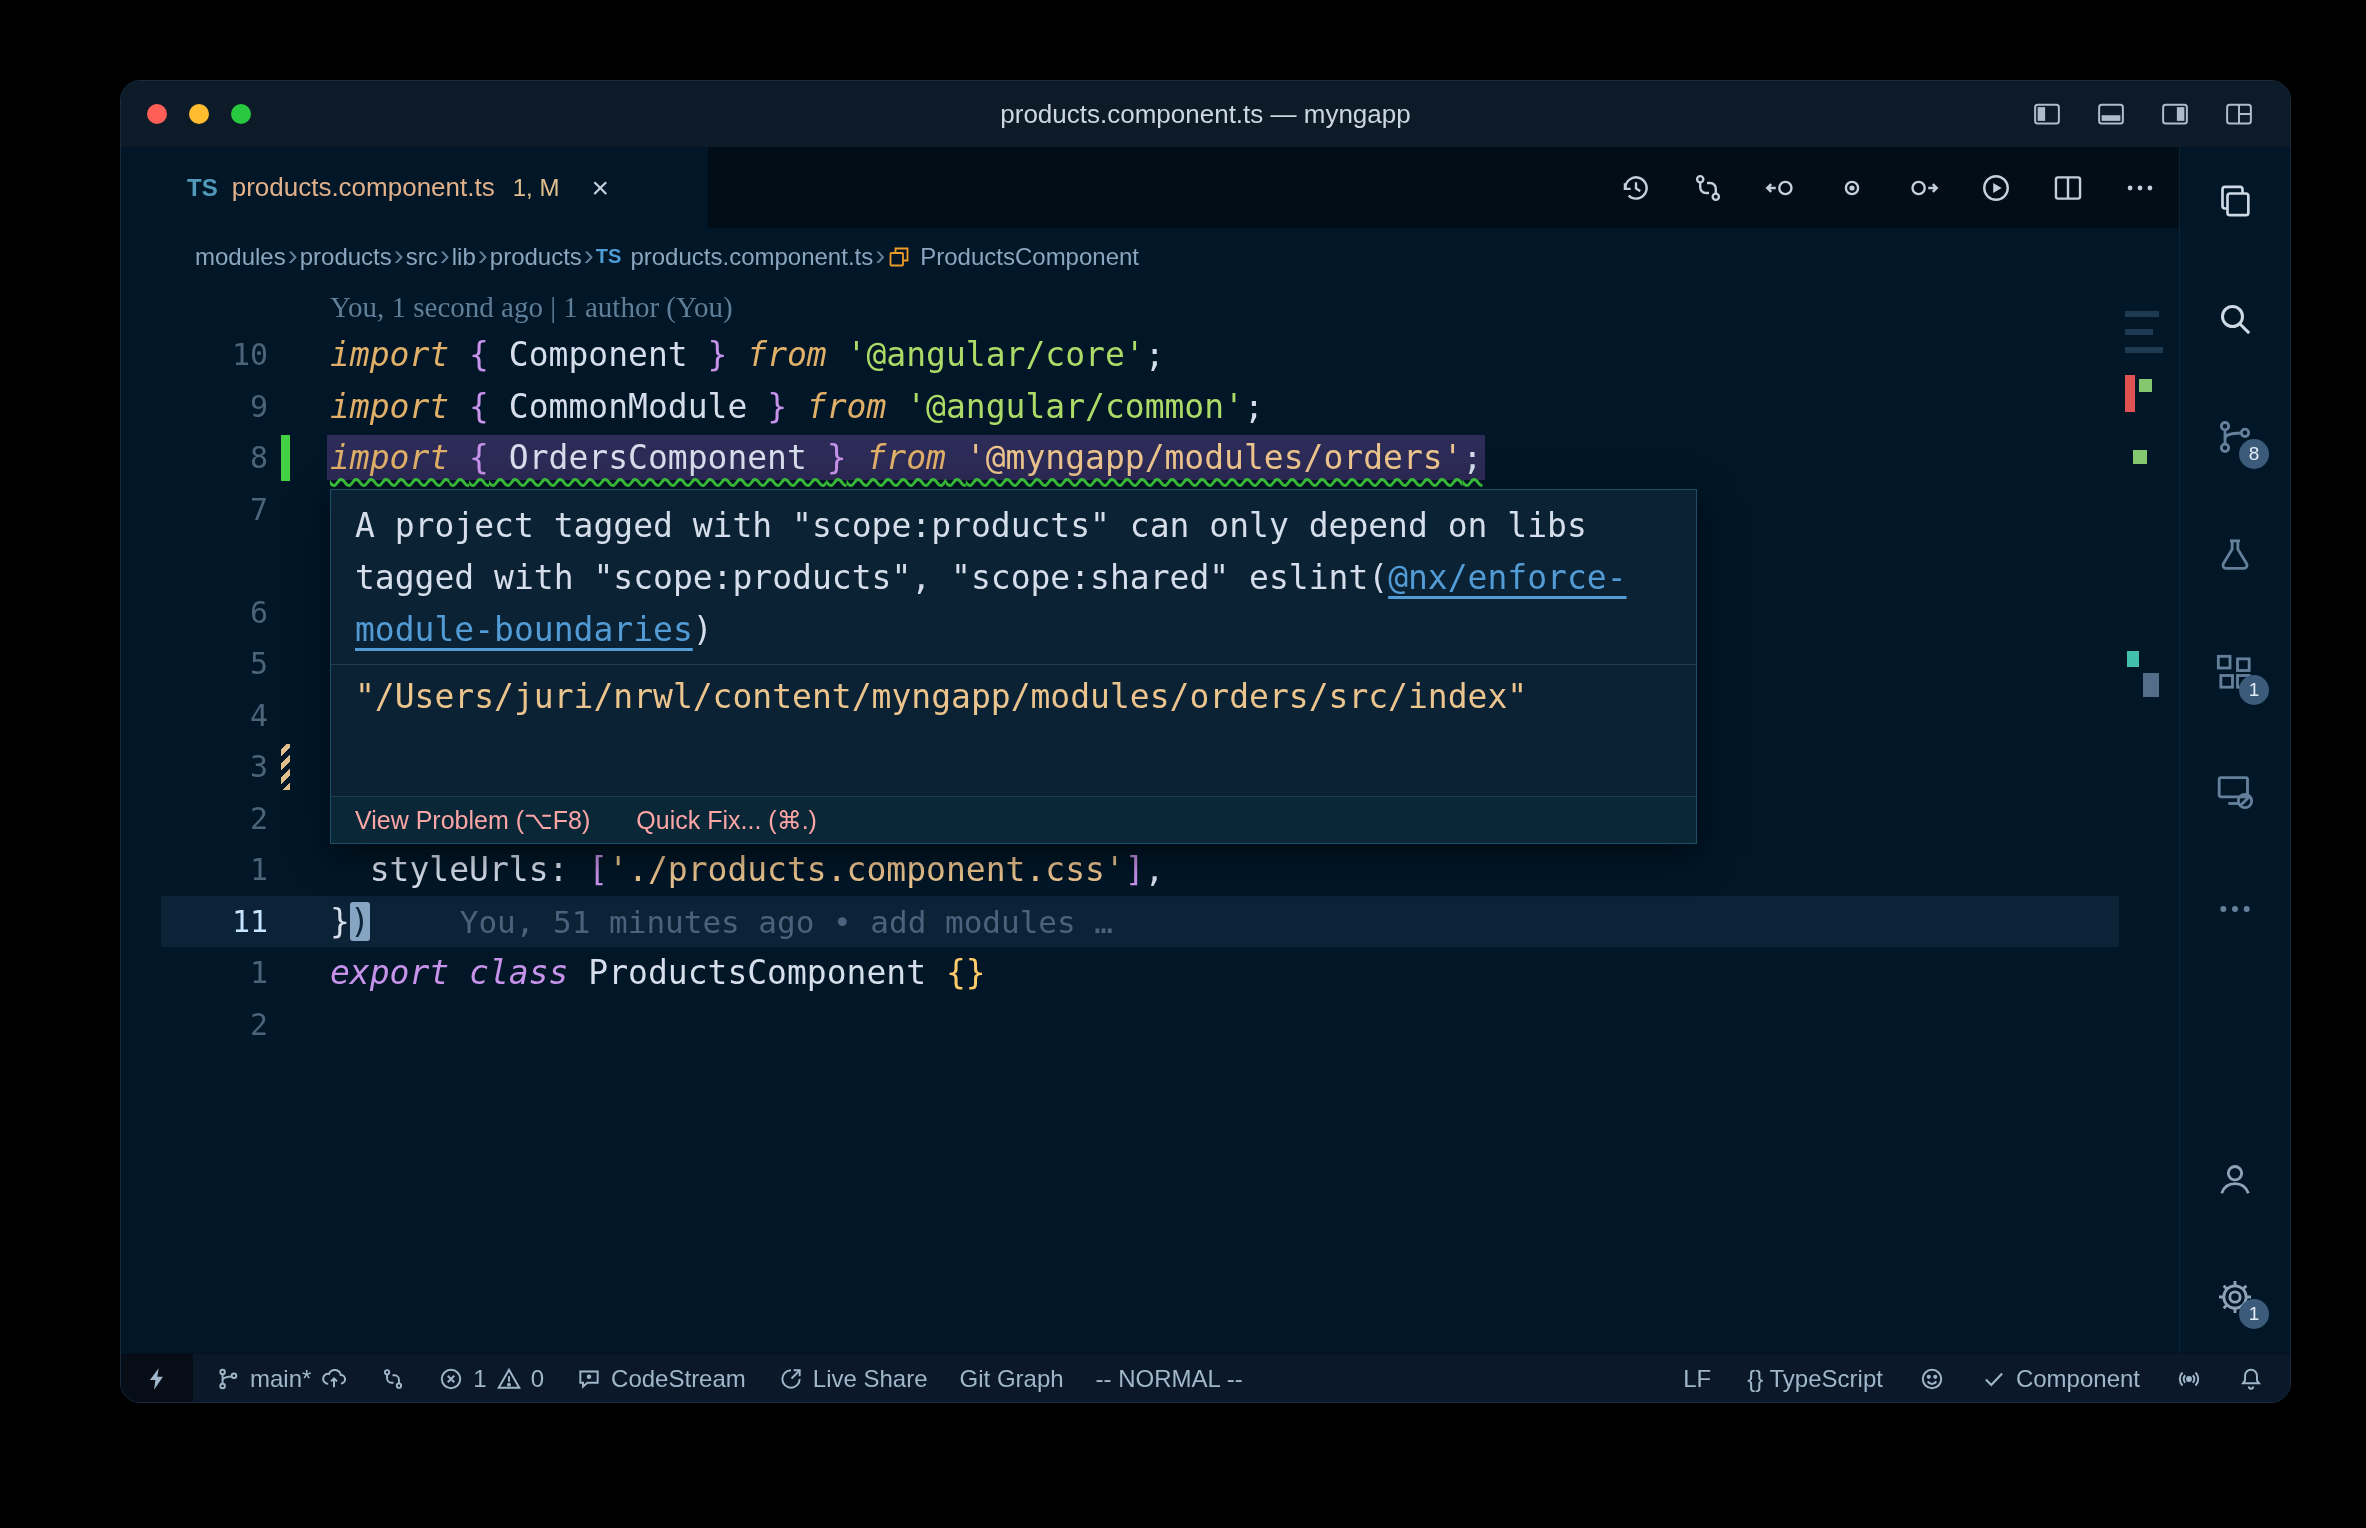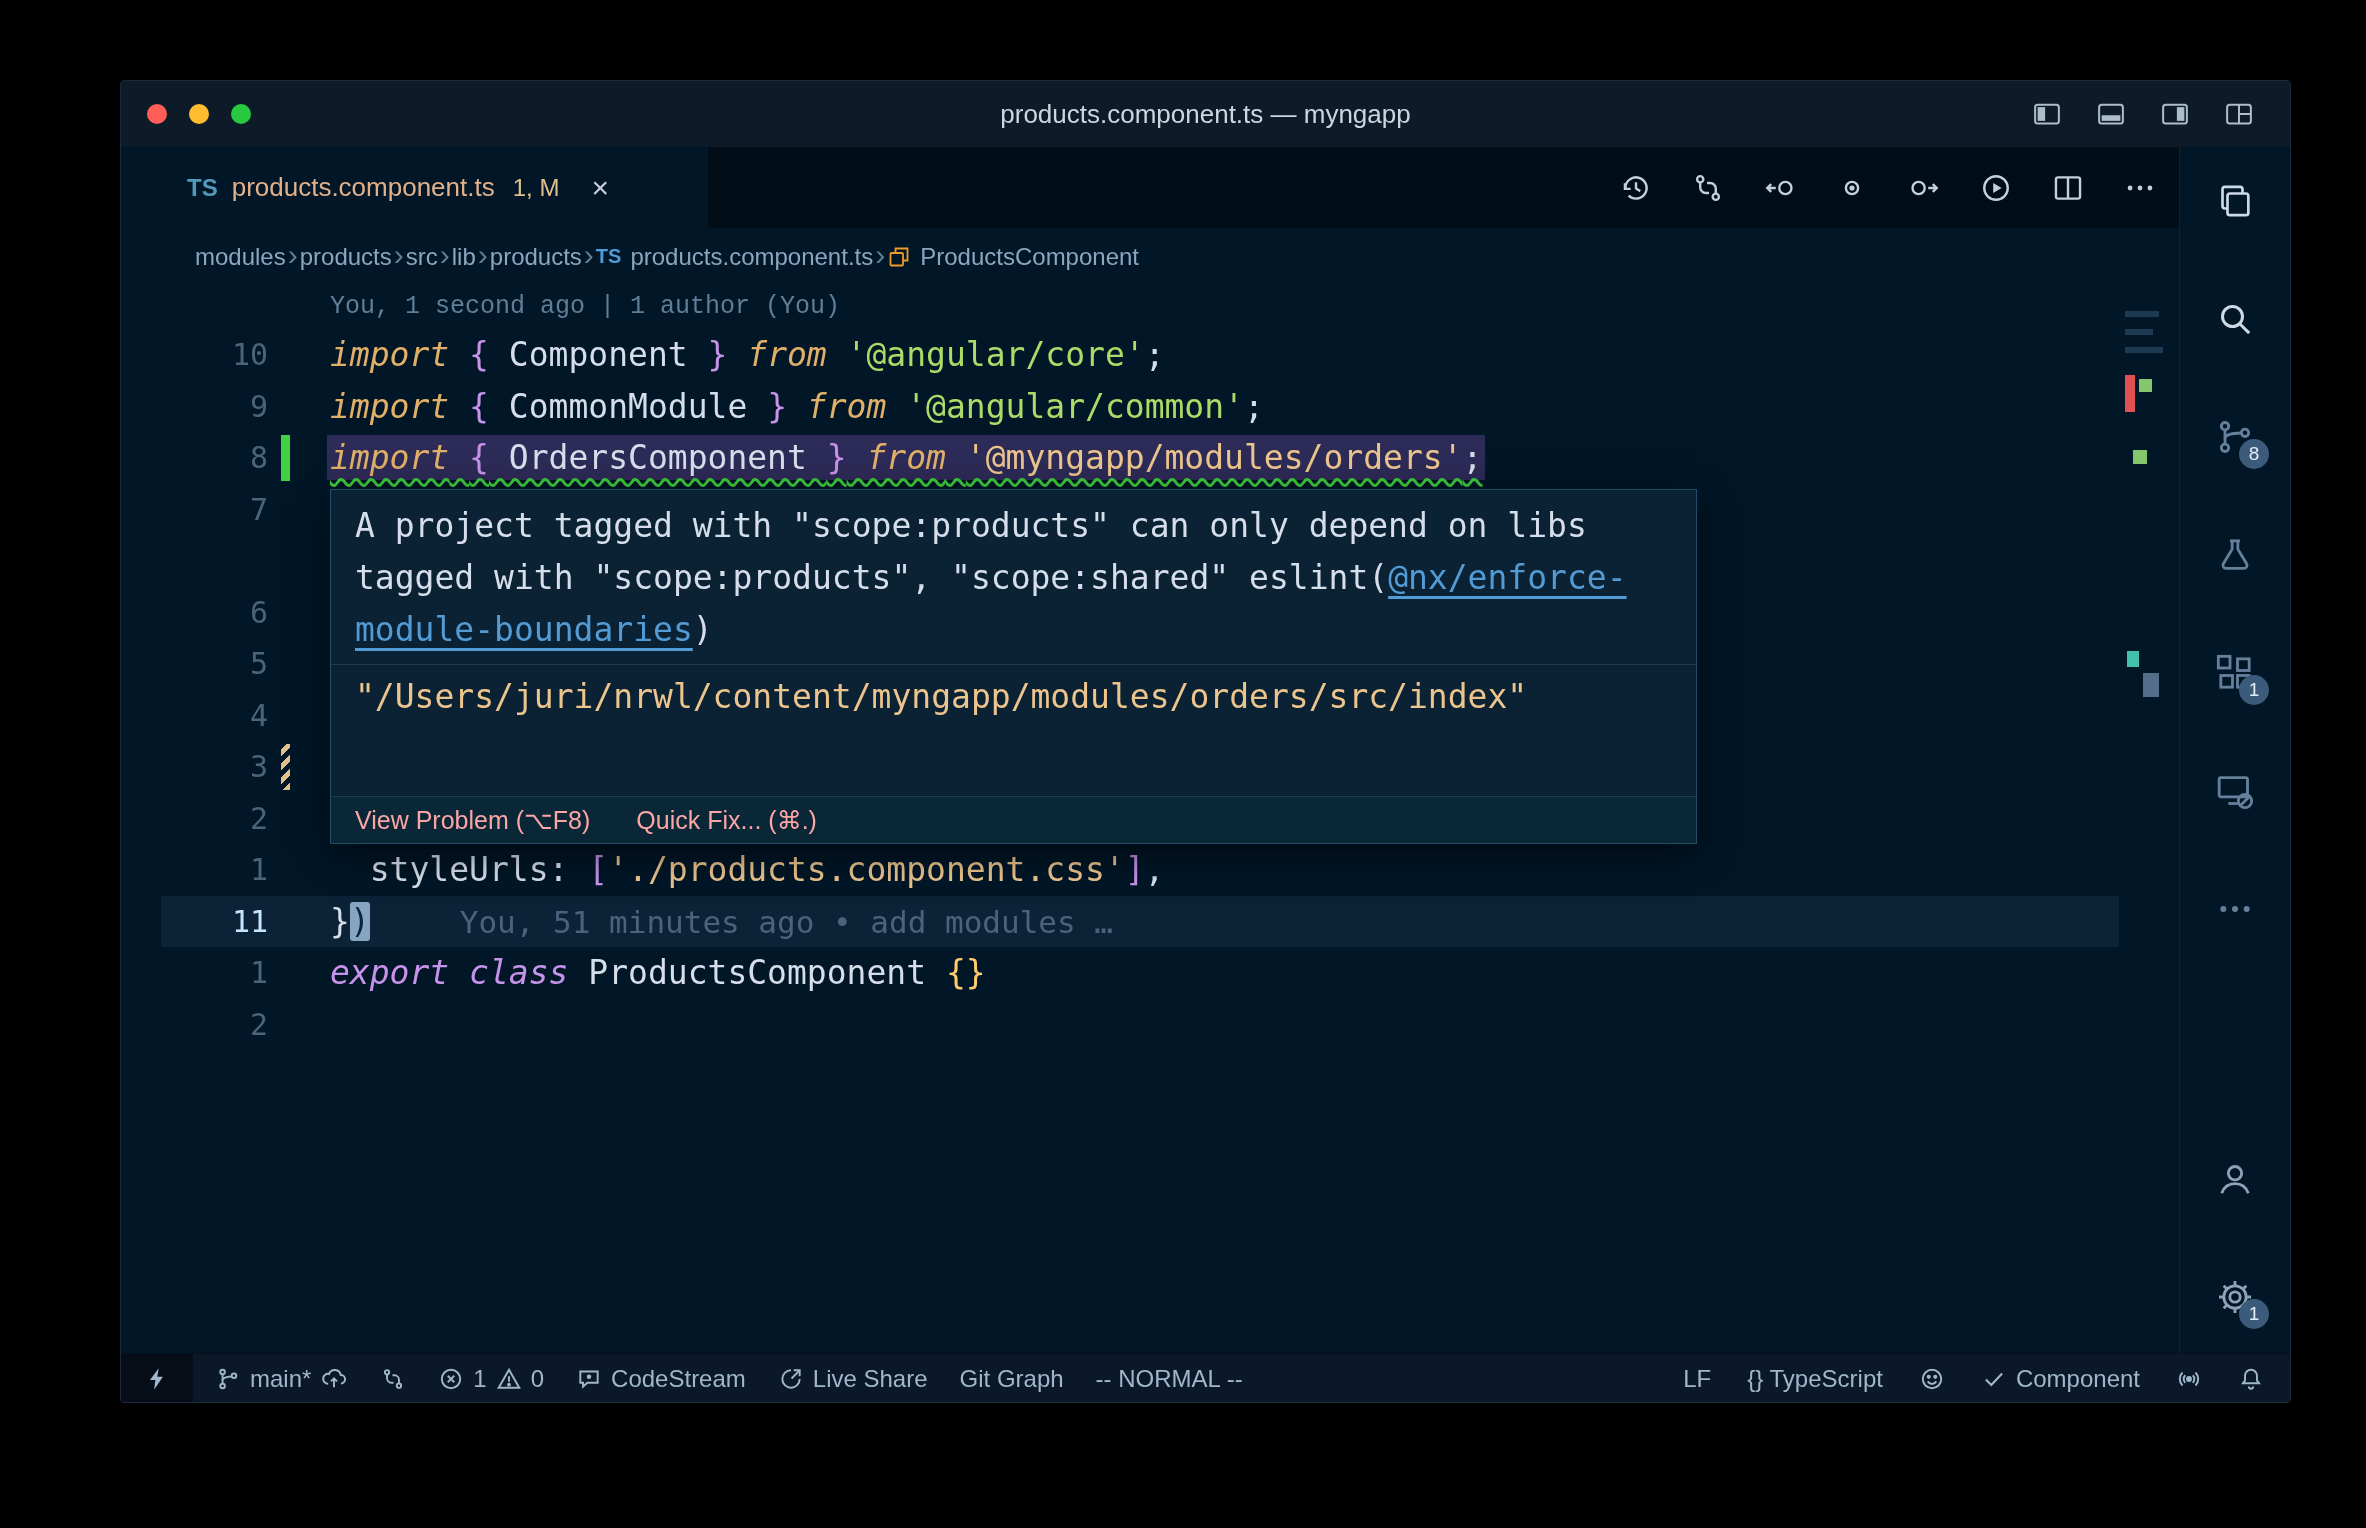--- a/index.html
+++ b/index.html
@@ -1,18 +1,18 @@
 <!DOCTYPE html>
 <html><head>
 <meta charset="utf-8">
 <style>
   * { box-sizing: border-box; margin: 0; padding: 0; }
   html,body { width:2366px; height:1528px; background:#000; font-family:"Liberation Sans",sans-serif; }
   .window{ position:absolute; left:120px; top:80px; width:2171px; height:1323px;
-           background:#011627; border-radius:4px; overflow:hidden;
+           background:#011627; border-radius:20px; overflow:hidden;
            border:1px solid #1b2a3a; box-shadow:0 40px 120px rgba(0,0,0,.85); }
 
   
   .titlebar{ position:relative; height:66px; background:#0d1b29; display:flex; align-items:center; }
   .lights{ position:absolute; left:26px; top:0; height:66px; display:flex; align-items:center; gap:22px; }
   .light{ width:20px; height:20px; border-radius:50%; }
   .l-close{ background:#ff5f57; } .l-min{ background:#febc2e; } .l-max{ background:#28c840; }
   .title{ position:absolute; left:0; right:0; text-align:center; color:#ccd6e0; font-size:26px; }
   .tb-icons{ position:absolute; right:36px; display:flex; gap:34px; color:#aebdcb; }
 
@@ -41,21 +41,21 @@
   .breadcrumbs{ height:57px; background:#011627; display:flex; align-items:center; padding-left:34px; gap:2px;
                 color:#8ba6bf; font-size:24px; }
   .bc-item{ display:flex; align-items:center; gap:9px; }
   .bc-sep{ color:#5f7e97; font-size:30px; line-height:1; padding-bottom:4px; }
   .bc-ts{ color:#4f9cd6; font-weight:bold; font-size:20px; }
   .bc-ci{ display:flex; }
 
   
   .editor{ position:relative; flex:1; background:#011627; overflow:hidden; }
   .codelens{ position:absolute; left:169px; top:0; height:44px; line-height:44px;
-             color:#5f7e97; font-size:25px; font-family:Liberation Mono, monospace; }
+             color:#5f7e97; font-size:29px; font-family:Liberation Serif, serif; }
   .rows{ position:absolute; left:0; top:44px; right:60px; }
   .row{ position:relative; height:51.5px; white-space:pre; font:33px/51.5px "DejaVu Sans Mono",monospace; }
   .row.current{ background:rgba(114,155,195,0.10); }
   .ln{ position:absolute; left:0; width:107px; text-align:right; color:#4b6479; font-size:30px; }
   .ln.active{ color:#c5e4fd; }
   .gutmark{ position:absolute; left:120px; top:3px; bottom:3px; width:9px; }
   .g-add{ background:#43d143; }
   .g-mod{ background:repeating-linear-gradient(315deg,#e2c08d 0 5px,rgba(0,0,0,0) 5px 10px); }
   .code{ position:absolute; left:169px; top:0; }
   .hl{ background:#2d2b57; box-shadow:0 0 0 3px #2d2b57; }

